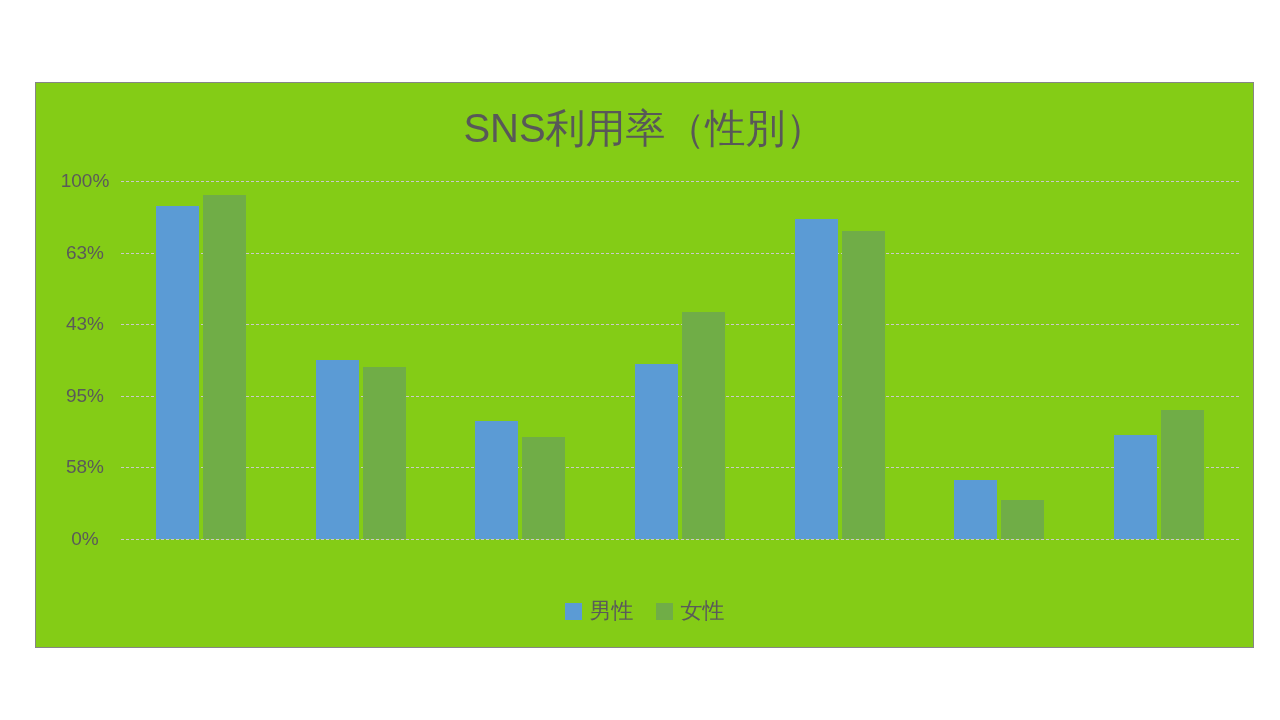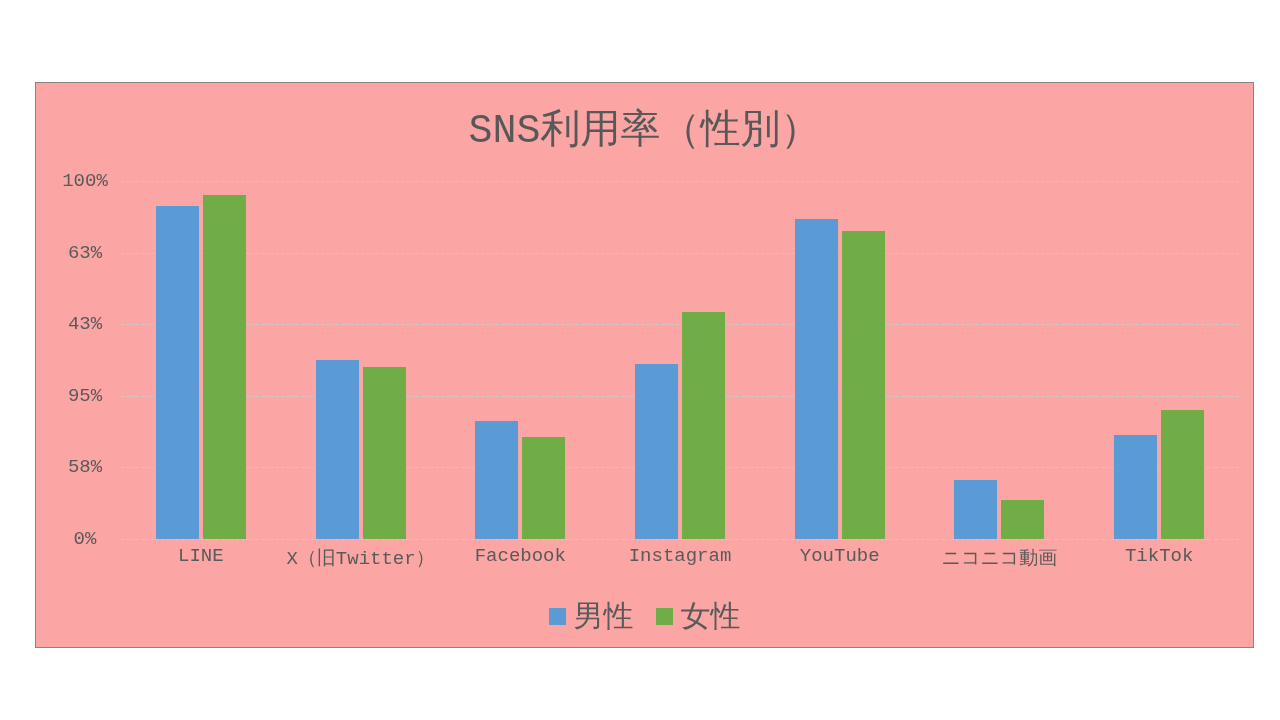--- a/index.html
+++ b/index.html
@@ -18,22 +18,21 @@
 
   
   #chart-frame {
     position: absolute;
     left: 35px;
     top: 82px;
     width: 1219px;
     height: 566px;
     border: 1px solid #868686;
     box-sizing: border-box;
-    background: #fca5a5;
-    font-family: Liberation Mono, monospace;
+    background: #84cc16;
   }
 
   
   #chart-title {
     position: absolute;
     left: 0;
     top: 18px;
     width: 100%;
     text-align: center;
     font-size: 40px;
@@ -139,21 +138,21 @@
     gap: 8px;
   }
   .legend-swatch {
     width: 17px;
     height: 17px;
     display: inline-block;
   }
   .legend-swatch.male   { background: #5B9BD5; }
   .legend-swatch.female { background: #70AD47; }
   .legend-text {
-    font-size: 30px;
+    font-size: 22px;
     color: #5a5a5a;
     white-space: nowrap;
   }
 </style>
 </head>
 <body>
 
 <div id="screen">
 
   <div id="chart-frame">
@@ -204,29 +203,20 @@
           <div class="cat-group" style="left: 71.4286%; width: 14.2857%;">
             <div class="bar bar-male" title="男性 ニコニコ動画: 16.5%" style="height: 16.5%; background: rgb(91, 155, 213);"></div>
             <div class="bar bar-female" title="女性 ニコニコ動画: 11%" style="height: 11%; background: rgb(112, 173, 71);"></div>
           </div>
           <div class="cat-group" style="left: 85.7143%; width: 14.2857%;">
             <div class="bar bar-male" title="男性 TikTok: 29%" style="height: 29%; background: rgb(91, 155, 213);"></div>
             <div class="bar bar-female" title="女性 TikTok: 36%" style="height: 36%; background: rgb(112, 173, 71);"></div>
           </div>
         </div>
 
-      <div id="x-axis">
-          <div class="x-label" style="left: 7.14286%;">LINE</div>
-          <div class="x-label" style="left: 21.4286%;">X（旧Twitter）</div>
-          <div class="x-label" style="left: 35.7143%;">Facebook</div>
-          <div class="x-label" style="left: 50%;">Instagram</div>
-          <div class="x-label" style="left: 64.2857%;">YouTube</div>
-          <div class="x-label" style="left: 78.5714%;">ニコニコ動画</div>
-          <div class="x-label" style="left: 92.8571%;">TikTok</div>
-        </div>
 
       <div id="legend">
           <div class="legend-item">
             <span class="legend-swatch male" style="background: rgb(91, 155, 213);"></span>
             <span class="legend-text">男性</span>
           </div>
           <div class="legend-item">
             <span class="legend-swatch female" style="background: rgb(112, 173, 71);"></span>
             <span class="legend-text">女性</span>
           </div>

